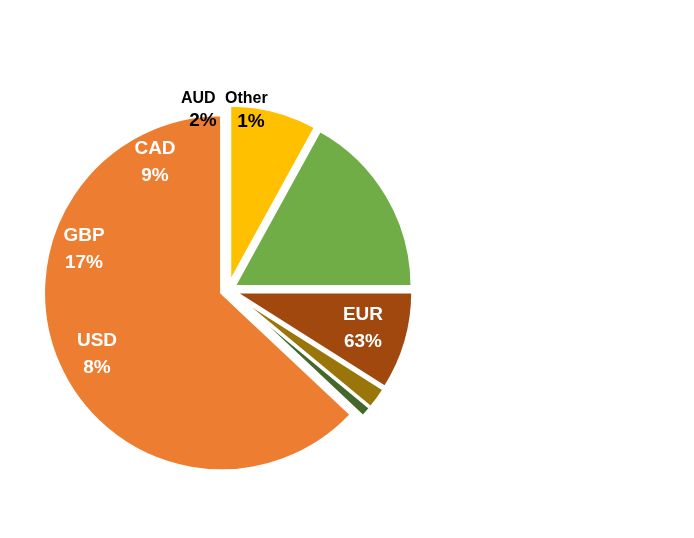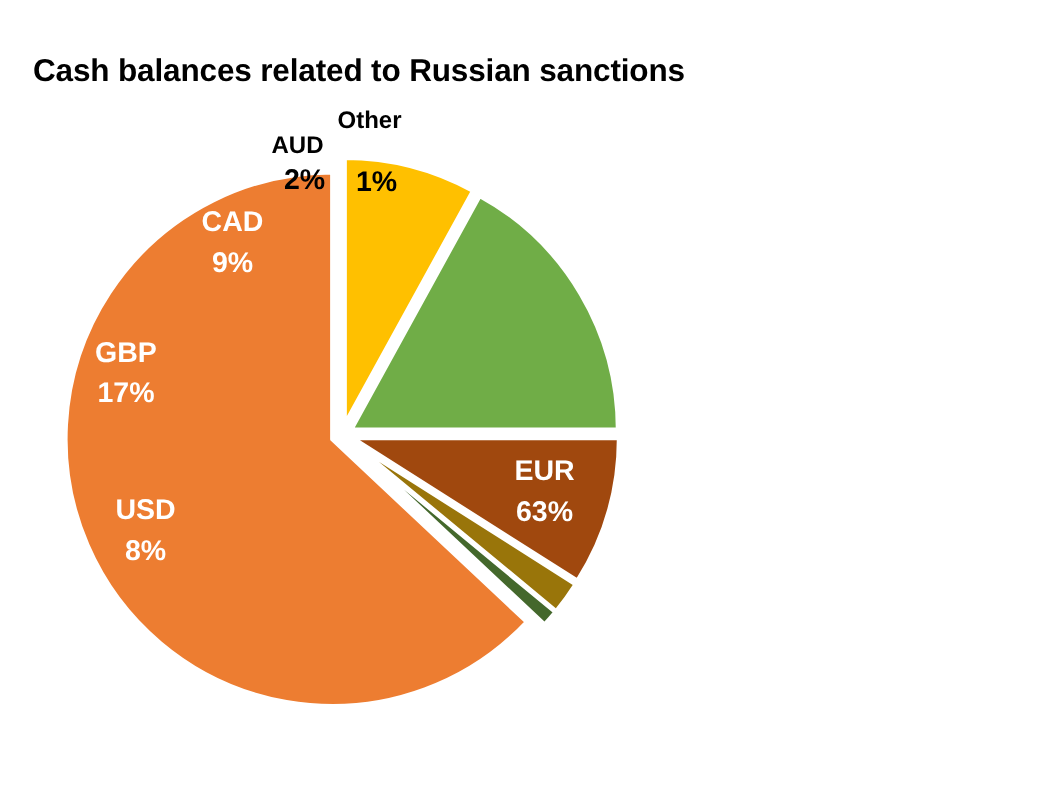--- a/index.html
+++ b/index.html
@@ -67,28 +67,27 @@
   .outside-label {
     position: absolute;
     font-family: "Liberation Sans", sans-serif;
     font-weight: bold;
     font-size: 16px;
     color: #000000;
     white-space: nowrap;
   }
 
   #label-aud-name { left: 181px; top: 89px; }
-  #label-other-name { left: 225px; top: 72px; }
+  #label-other-name { left: 225px; top: 89px; }
 </style>
 </head>
 <body>
 
 <div id="chart-root">
 
-  <div id="chart-title">Cash balances related to Russian sanctions</div>
 
   <svg id="pie-svg" viewBox="0 0 694 538">
 
     <g id="slices">
         <path d="M 221.58 292.78 L 221.58 114.78 A 178 178 0 1 0 351.33 414.63 Z" fill="#ED7D31" class="slice-path"></path>
         <path d="M 233.25 294.63 L 363.01 416.48 A 178 178 0 0 0 370.40 408.09 Z" fill="#44682C" class="slice-path"></path>
         <path d="M 233.66 294.11 L 370.81 407.58 A 178 178 0 0 0 383.95 389.49 Z" fill="#99750A" class="slice-path"></path>
         <path d="M 234.72 291.95 L 385.01 387.33 A 178 178 0 0 0 412.72 291.95 Z" fill="#A0480E" class="slice-path"></path>
         <path d="M 234.03 286.44 L 412.03 286.44 A 178 178 0 0 0 319.78 130.45 Z" fill="#70AD47" class="slice-path"></path>
         <path d="M 229.74 283.22 L 315.49 127.24 A 178 178 0 0 0 229.74 105.22 Z" fill="#FFC000" class="slice-path"></path>

